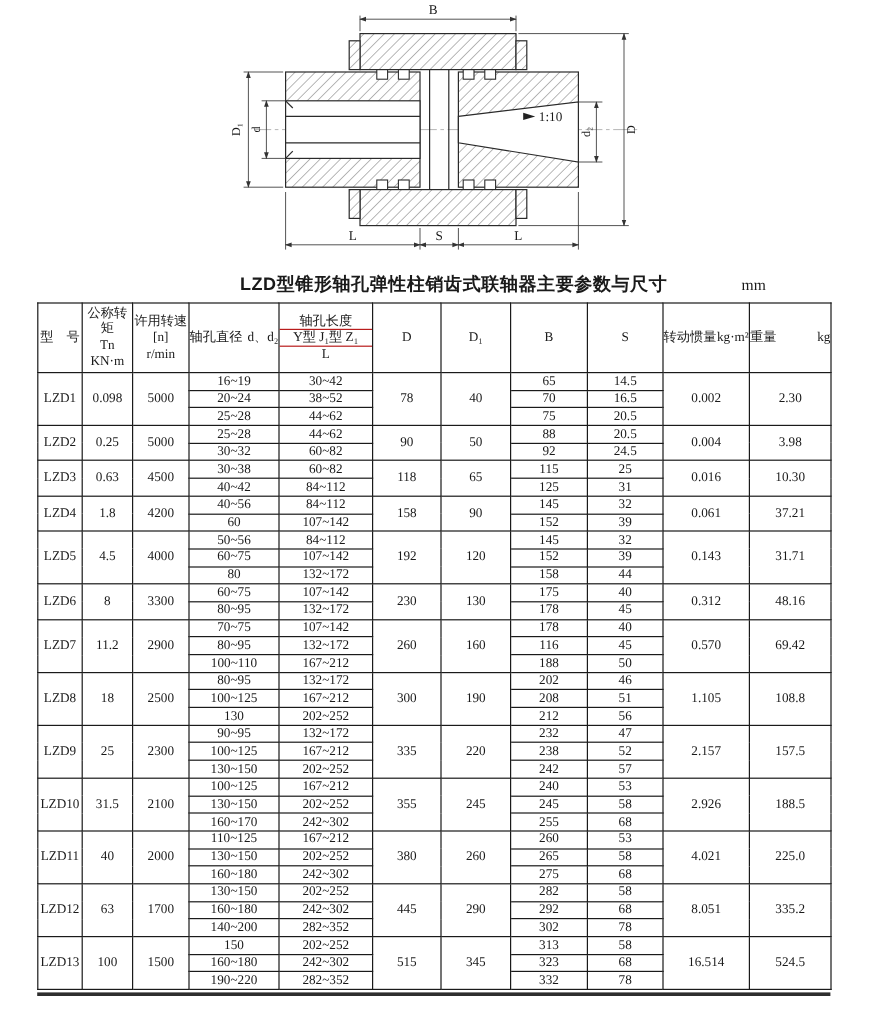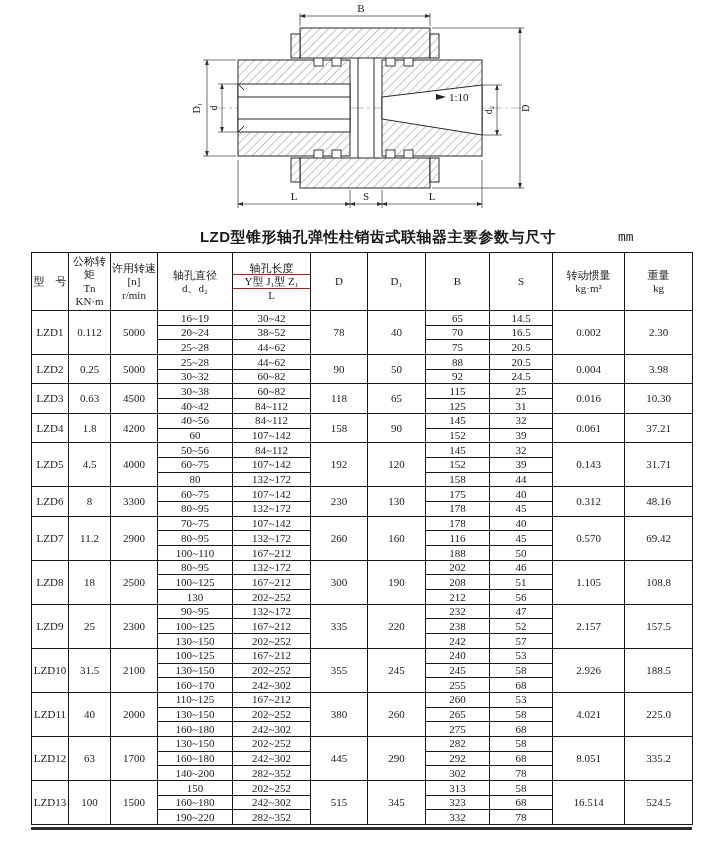--- a/index.html
+++ b/index.html
@@ -3,30 +3,30 @@
 <meta charset="utf-8">
 <style>
   html,body{margin:0;padding:0;background:#ffffff;}
   .page{position:relative;width:725px;height:845px;background:#fff;overflow:hidden;
         font-family:"Liberation Serif","DejaVu Serif",serif;color:#1a1a1a;}
   .diagram{position:absolute;top:0;left:0;width:725px;height:225px;}
   .title-row{position:absolute;top:228px;left:0;width:586px;height:22px;margin-left:18px;}
   .doc-title{position:absolute;left:120px;width:480px;text-align:center;font-size:15px;
              font-weight:bold;font-family:"Liberation Sans","DejaVu Sans",sans-serif;letter-spacing:.5px;}
   .unit{position:absolute;left:600px;top:2px;font-size:13px;
-        font-family:Liberation Mono, monospace;}
+        font-family:Liberation Serif, serif;}
   table.param{position:absolute;top:252px;left:31px;width:661px;border-collapse:collapse;
               table-layout:fixed;border:1.5px solid #111;}
   table.param th,table.param td{border:1px solid #1a1a1a;text-align:center;vertical-align:middle;
               padding:0;font-weight:normal;font-size:11px;line-height:1.15;
               font-family:"Liberation Serif","DejaVu Serif",serif;}
   thead tr{height:58px;}
   tbody td{height:13.7px;}
   .stack3{display:flex;flex-direction:column;justify-content:center;gap:1px;height:100%;}
-  .spread2{display:flex;flex-direction:column;justify-content:space-between;height:100%;
+  .spread2{display:flex;flex-direction:row;justify-content:space-between;height:100%;
            padding:7px 0;box-sizing:border-box;}
   .row3{display:flex;flex-direction:column;height:100%;}
   .row3 > div{flex:1;display:flex;align-items:center;justify-content:center;}
   .row3 > div:not(:last-child){border-bottom:1px solid #b91c1c;}
   .notes{position:absolute;top:791px;left:45px;font-size:11.5px;line-height:17px;}
   .notes .n2{padding-left:14px;}
   .bottom-rule{position:absolute;top:827px;left:31px;width:661px;height:3px;background:#2e2e2e;}
 </style>
 </head>
 <body>
@@ -202,21 +202,21 @@
           <div class="spread2">
             <span>重量</span>
             <span>kg</span>
           </div>
         </th>
       </tr>
     </thead>
     <tbody>
         <tr>
           <td rowspan="3">LZD1</td>
-          <td rowspan="3">0.112</td>
+          <td rowspan="3">0.098</td>
           <td rowspan="3">5000</td>
           <td>16~19</td>
           <td>30~42</td>
           <td rowspan="3">78</td>
           <td rowspan="3">40</td>
           <td>65</td>
           <td>14.5</td>
           <td rowspan="3">0.002</td>
           <td rowspan="3">2.30</td>
         </tr>

